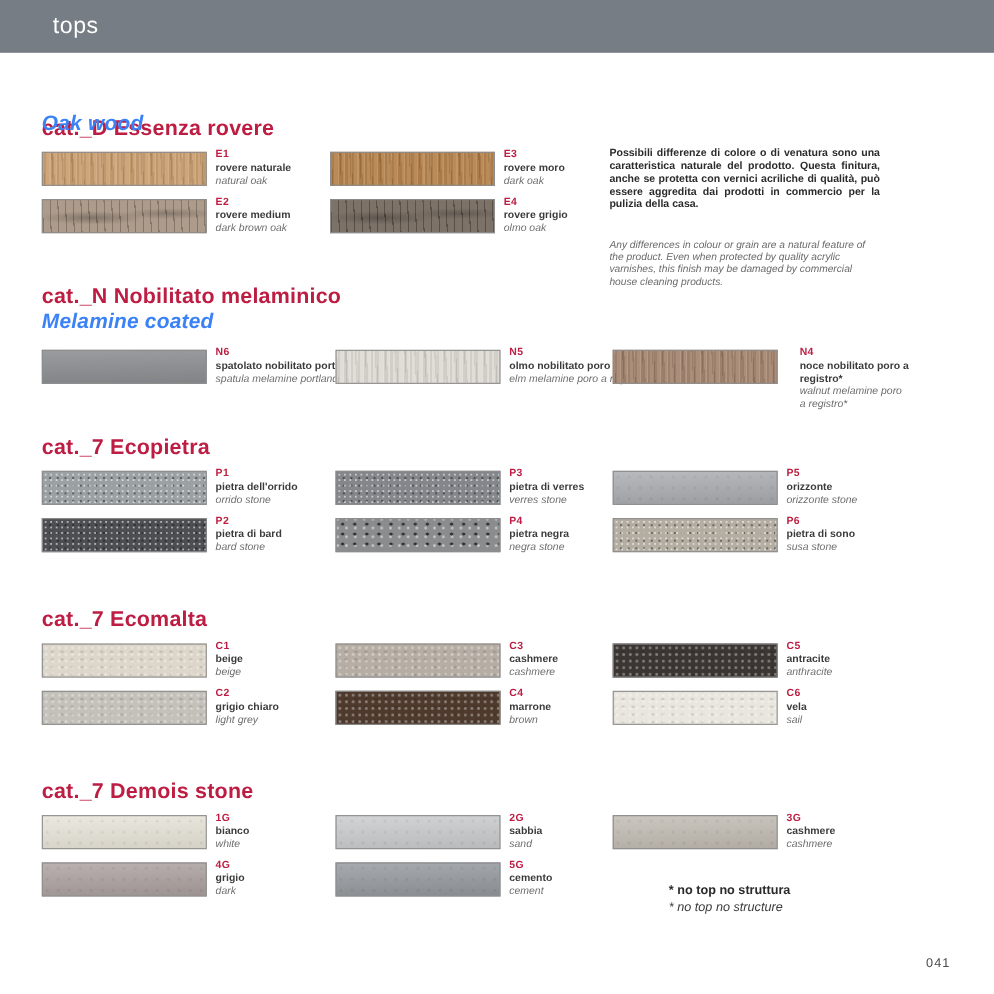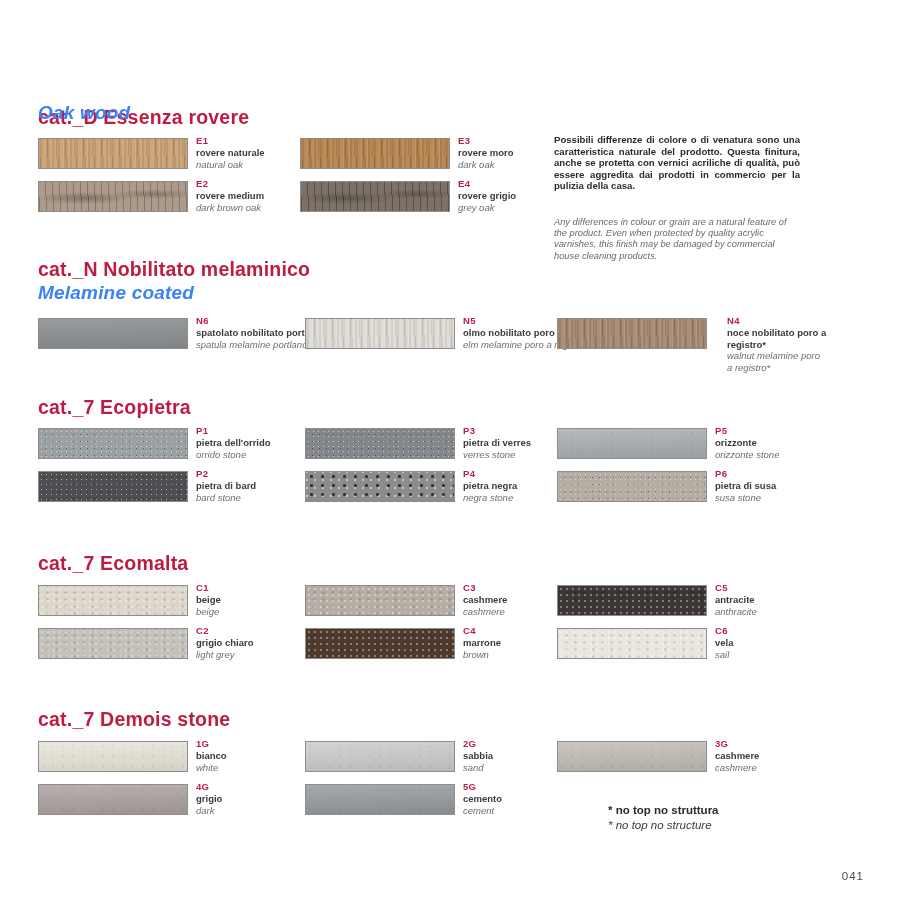--- a/index.html
+++ b/index.html
@@ -162,20 +162,23 @@
   }
   .tex-flat {
     background-image: linear-gradient(179deg, rgba(255,255,255,0.12), rgba(0,0,0,0.07));
   }
 </style>
 </head>
 <body>
 
 <div id="page">
 
+  <div class="header-bar">
+    <div class="header-title">tops</div>
+  </div>
 
   <div class="section" style="top:78px;">
     <div class="sec-title" style="top:0;margin-top:28px;">cat._D Essenza rovere</div>
     <div class="sec-subtitle" style="top:24px;">Oak wood</div>
 
     <div class="item" style="left:38px; top:60px;">
       <div class="swatch tex-wood" style="background-color:#c79a6a;"></div>
       <div class="item-text">
         <span class="code">E1</span>
         <span class="it-name">rovere naturale</span>
@@ -199,21 +202,21 @@
         <span class="it-name">rovere moro</span>
         <span class="en-name">dark oak</span>
       </div>
     </div>
 
     <div class="item" style="left:300px; top:103px;">
       <div class="swatch tex-grain" style="background-color:#6e6257;"></div>
       <div class="item-text">
         <span class="code">E4</span>
         <span class="it-name">rovere grigio</span>
-        <span class="en-name">grey oak</span>
+        <span class="en-name">olmo oak</span>
       </div>
     </div>
 
     <div class="notes" style="top:56px;">
       <div class="notes-it">Possibili differenze di colore o di venatura sono una caratteristica naturale del prodotto. Questa finitura, anche se protetta con vernici acriliche di qualità, può essere aggredita dai prodotti in commercio per la pulizia della casa.</div>
       <div class="notes-en">Any differences in colour or grain are a natural feature of the product. Even when protected by quality acrylic varnishes, this finish may be damaged by commercial house cleaning products.</div>
     </div>
   </div>
 
   <div class="section" style="top:258px;">
@@ -290,21 +293,21 @@
       <div class="item-text">
         <span class="code">P5</span>
         <span class="it-name">orizzonte</span>
         <span class="en-name">orizzonte stone</span>
       </div>
     </div>
     <div class="item" style="left:557px; top:75px;">
       <div class="swatch tex-speckle" style="background-color:#b3ada2;"></div>
       <div class="item-text">
         <span class="code">P6</span>
-        <span class="it-name">pietra di susa</span>
+        <span class="it-name">pietra di sono</span>
         <span class="en-name">susa stone</span>
       </div>
     </div>
   </div>
 
   <div class="section" style="top:552px;">
     <div class="sec-title" style="top:0;">cat._7 Ecomalta</div>
 
     <div class="item" style="left:38px; top:33px;">
       <div class="swatch tex-plaster" style="background-color:#ddd7cb;"></div>

